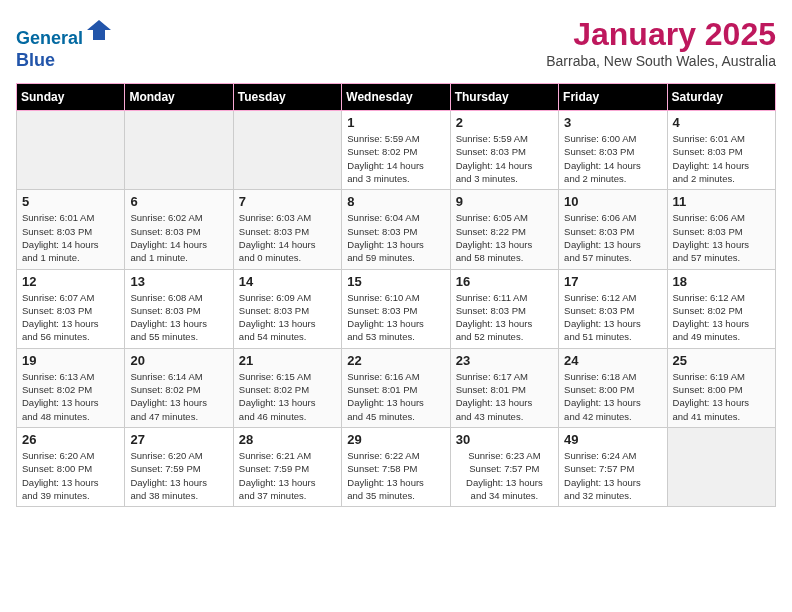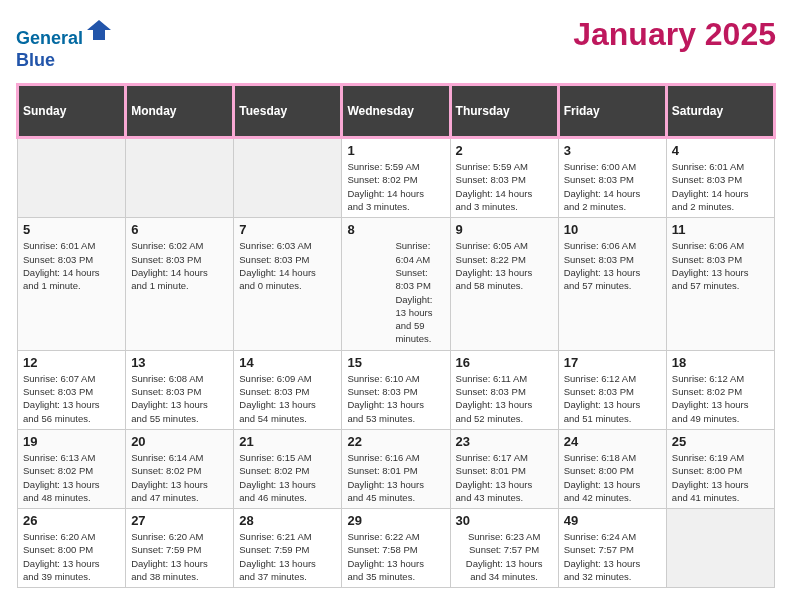--- a/index.html
+++ b/index.html
@@ -43,26 +43,26 @@
     .calendar-subtitle {
       font-size: 14px;
       color: #444;
     }
     .calendar {
       width: 100%;
       border-collapse: collapse;
       border: 1px solid #bbb;
     }
     .calendar th {
-      background: #404040;
+      background: #000000;
       color: #fff;
       font-size: 12px;
-      padding: 18px 4px;
+      padding: 6px 4px;
       text-align: left;
-      border: 3px solid #f9a8d4;
+      border: 1px solid #f9a8d4;
       font-weight: bold;
     }
     .calendar td {
       vertical-align: top;
       border: 1px solid #ccc;
       padding: 4px 5px;
       width: 107px;
       min-height: 80px;
       font-size: 10px;
       color: #333;
@@ -97,20 +97,21 @@
             <polygon points="14,4 26,14 20,14 20,24 8,24 8,14 2,14" fill="#2255aa"></polygon>
           </svg>
       </div>
       <div class="logo-text">
         <span class="logo-blue">Blue</span>
       </div>
     </div>
   </div>
   <div class="title-block">
     <div class="calendar-title">January 2025</div>
+    <div class="calendar-subtitle">Barraba, New South Wales, Australia</div>
   </div>
 </div>
 
 <table class="calendar">
   <thead>
     <tr>
     <th>Sunday</th>
         <th>Monday</th>
         <th>Tuesday</th>
         <th>Wednesday</th>
@@ -170,21 +171,21 @@
         </td>
         <td>
           <div class="day-number">7</div>
           <div class="day-info" style="white-space: pre-line;">Sunrise: 6:03 AM
 Sunset: 8:03 PM
 Daylight: 14 hours
 and 0 minutes.</div>
         </td>
         <td>
           <div class="day-number">8</div>
-          <div class="day-info" style="white-space: pre-line; margin-left: 48px;">Sunrise: 6:04 AM
+          <div class="day-info" style="white-space: pre-line;">Sunrise: 6:04 AM
 Sunset: 8:03 PM
 Daylight: 13 hours
 and 59 minutes.</div>
         </td>
         <td>
           <div class="day-number">9</div>
           <div class="day-info" style="white-space: pre-line;">Sunrise: 6:05 AM
 Sunset: 8:22 PM
 Daylight: 13 hours
 and 58 minutes.</div>

